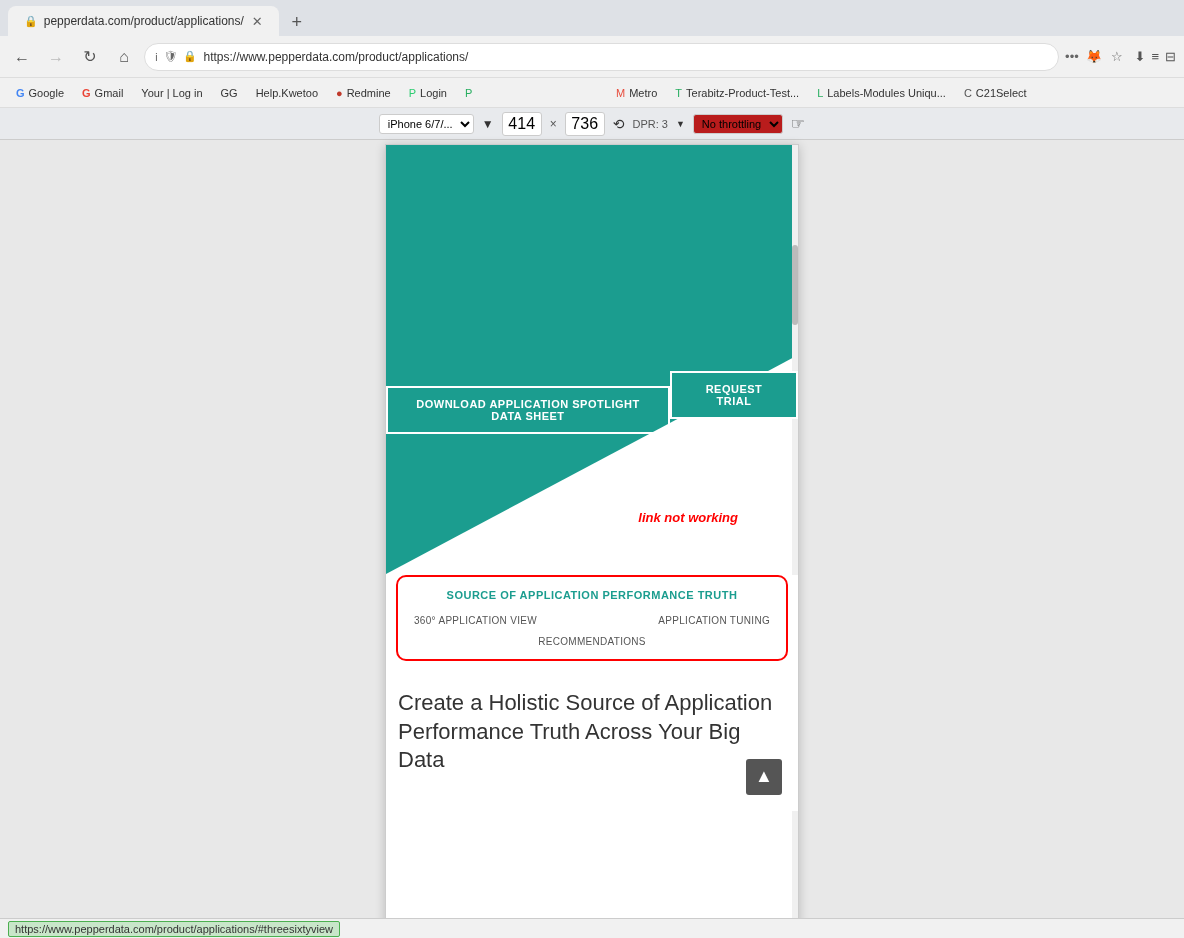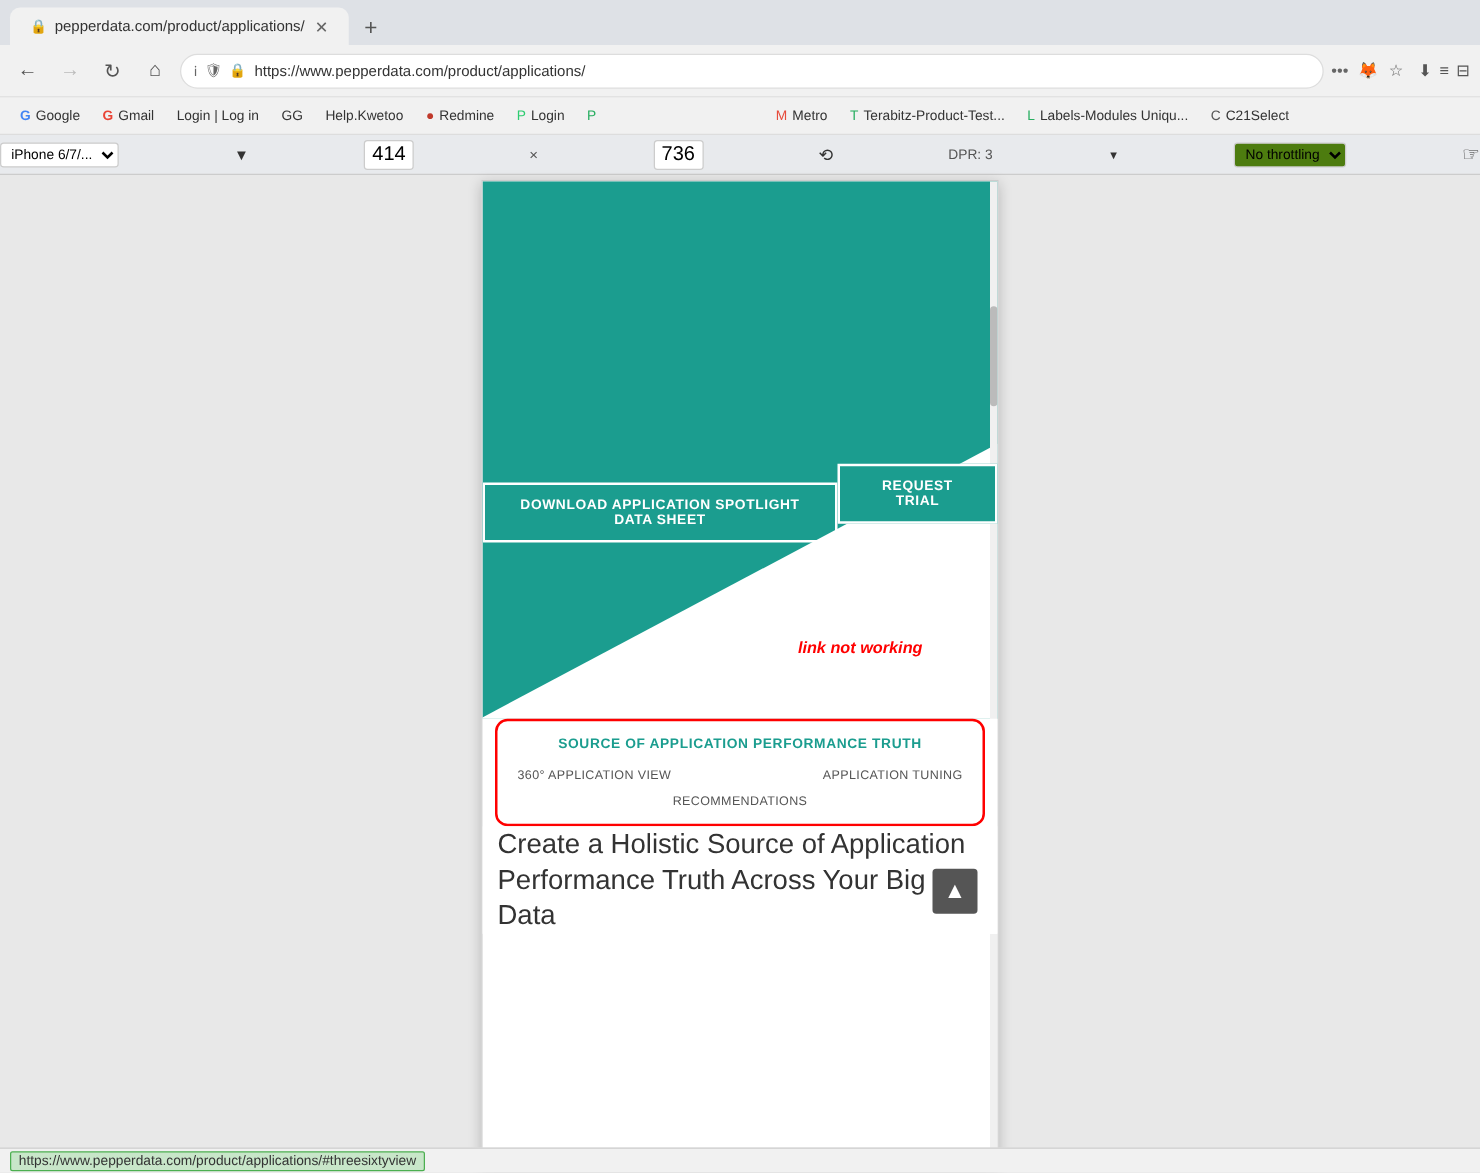--- a/index.html
+++ b/index.html
@@ -89,21 +89,21 @@
     }
     .bm-icon { font-size: 10px; }
 
     
     .device-toolbar {
       height: 32px;
       background: #e8eaed;
       border-bottom: 1px solid #ccc;
       display: flex;
       align-items: center;
-      justify-content: space-between;
+      justify-content: center;
       gap: 8px;
       font-size: 12px;
       color: #333;
     }
     .device-select {
       background: white;
       border: 1px solid #ccc;
       border-radius: 3px;
       padding: 2px 4px;
       font-size: 11px;
@@ -112,21 +112,21 @@
       background: white;
       border: 1px solid #ccc;
       border-radius: 3px;
       width: 40px;
       padding: 2px 4px;
       font-size: 16px;
       text-align: center;
     }
     .dim-sep { font-size: 12px; color: #555; }
     .throttle-select {
-      background: #4d7c0f;
+      background: #b91c1c;
       border: 1px solid #ccc;
       border-radius: 3px;
       padding: 2px 4px;
       font-size: 11px;
     }
 
     
     .viewport-area {
       position: absolute;
       top: 140px;
@@ -287,21 +287,21 @@
       text-align: center;
       font-size: 10px;
       color: #555;
       letter-spacing: 0.3px;
       text-transform: uppercase;
       margin-top: 4px;
     }
 
     
     .holistic-section {
-      padding: 0 12px;
+      padding: 28px 12px;
       background: white;
     }
 
     .holistic-title {
       font-size: 22px;
       font-weight: 300;
       color: #333;
       line-height: 1.3;
       margin-bottom: 8px;
     }
@@ -400,21 +400,21 @@
   <div class="bookmarks-bar">
     <div class="bookmark-item">
       <span class="bm-icon" style="color:#4285f4; font-weight:bold; font-size:11px;">G</span>
       <span style="font-size:11px;">Google</span>
     </div>
     <div class="bookmark-item">
       <span class="bm-icon" style="color:#ea4335; font-weight:bold; font-size:11px;">G</span>
       <span style="font-size:11px;">Gmail</span>
     </div>
     <div class="bookmark-item">
-      <span style="font-size:11px;">Login | Log in</span>
+      <span style="font-size:11px;">Your | Log in</span>
     </div>
     <div class="bookmark-item">
       <span style="font-size:11px;">GG</span>
     </div>
     <div class="bookmark-item">
       <span style="font-size:11px;">Help.Kwetoo</span>
     </div>
     <div class="bookmark-item">
       <span style="font-size:11px; color:#c0392b;">●</span>
       <span style="font-size:11px;">Redmine</span>

